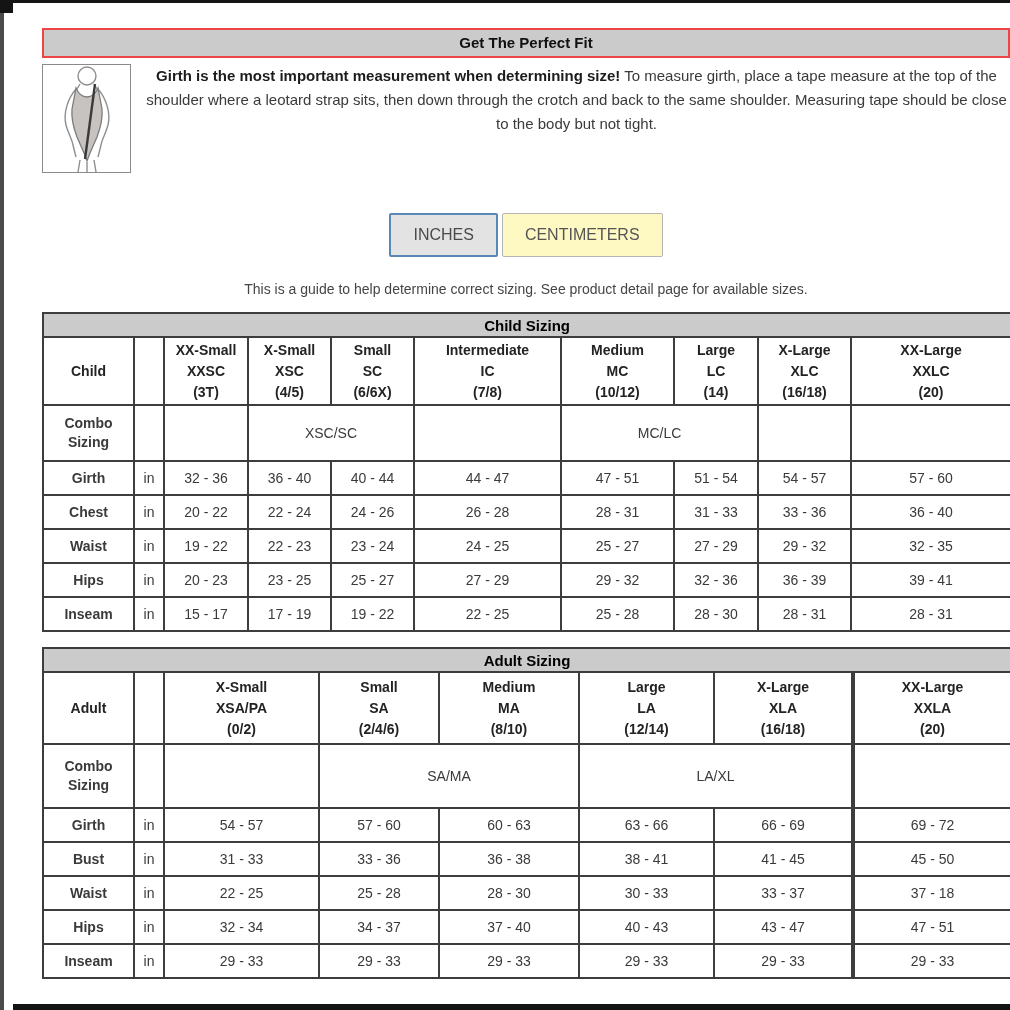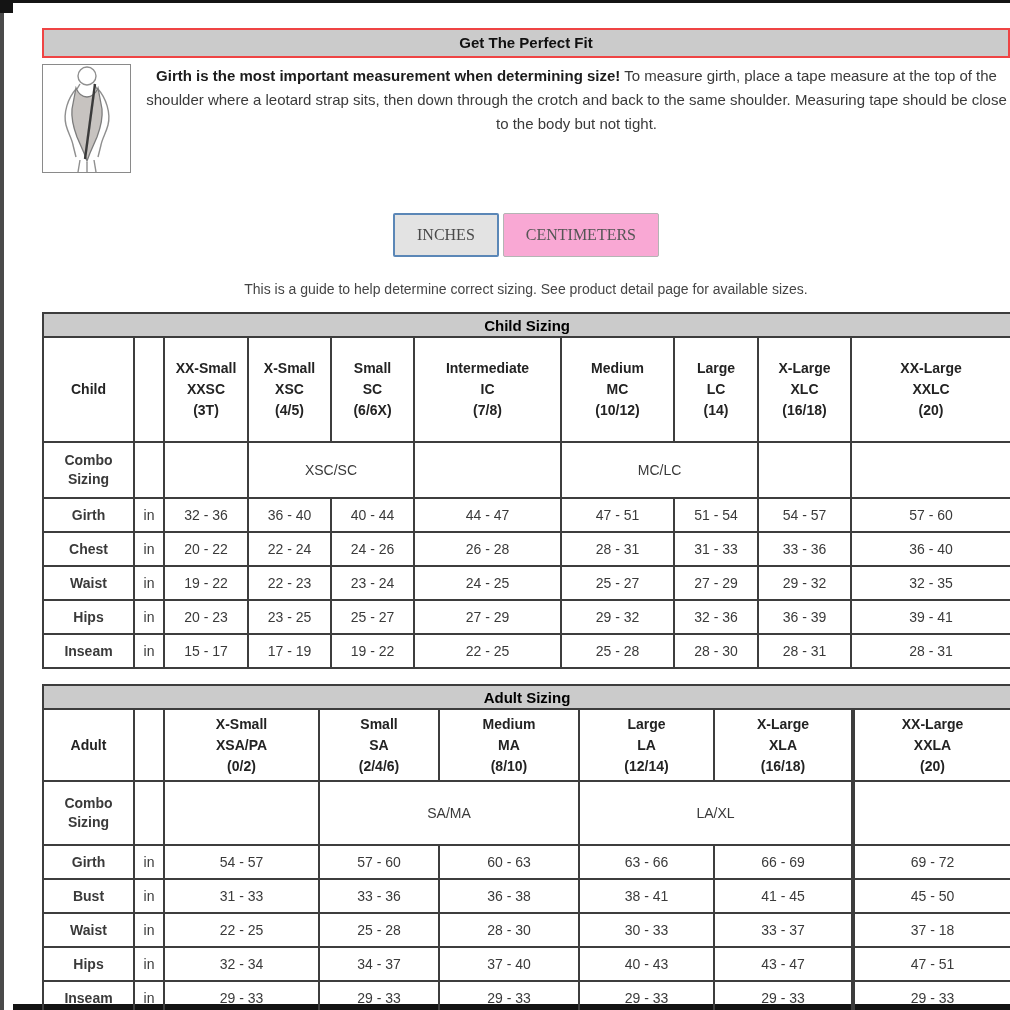--- a/index.html
+++ b/index.html
@@ -26,34 +26,34 @@
   .figure-box svg { display:block; }
   .intro-text { flex:1; padding-left:12px; }
   .intro-text p.main { margin:0; text-align:center; font-size:15px; line-height:24px; color:#3a3a3a; }
   .intro-text p.main b { color:#1c1c1c; }
   .intro-text p.demo { margin:30px 0 0; text-align:center; font-size:15px; color:#3a3a3a; }
   .intro-text p.demo b { color:#1c1c1c; }
 
   .toggle-row { text-align:center; margin-top:40px; }
   .btn {
     display:inline-block; vertical-align:top; height:44px; line-height:40px;
-    font-family:Liberation Serif, serif; font-size:16px; color:#4a4a4a;
+    font-family:Liberation Sans, sans-serif; font-size:16px; color:#4a4a4a;
     text-align:center; cursor:pointer; border-radius:2px; padding:0 22px;
   }
   .btn-inches { background:#e3e3e3; border:2px solid #5b87b7; }
-  .btn-cm { background:#f9a8d4; border:1px solid #b4b4b4; margin-left:4px; color:#555; }
+  .btn-cm { background:#fef9c3; border:1px solid #b4b4b4; margin-left:4px; color:#555; }
 
   .guide { text-align:center; font-size:14px; color:#454545; margin:24px 0 0; }
 
   table.size-table { border-collapse:collapse; table-layout:fixed; width:968px; margin-top:15px; }
   table.size-table td { border:2px solid #3d3d3d; text-align:center; vertical-align:middle;
     font-size:14px; color:#3a3a3a; padding:1px 2px; overflow:hidden; }
   tr.title-row td { background:#cbcbcb; font-weight:bold; font-size:15px; color:#000000; height:24px; }
   tr.header-row td { font-weight:bold; color:#232323; }
-  #child-table tr.header-row td { height:105px; }
+  #child-table tr.header-row td { height:68px; }
   #adult-table tr.header-row td { height:72px; }
   tr.header-row .line { line-height:21px; }
   #child-table tr.combo-row td { height:56px; }
   #adult-table tr.combo-row td { height:64px; }
   tr.data-row td { height:34px; }
   td.row-label { font-weight:bold; color:#232323; line-height:19px; }
   
   #adult-table tr:not(.title-row) td:last-child { border-left-width:4px; }
 </style>
 </head>

